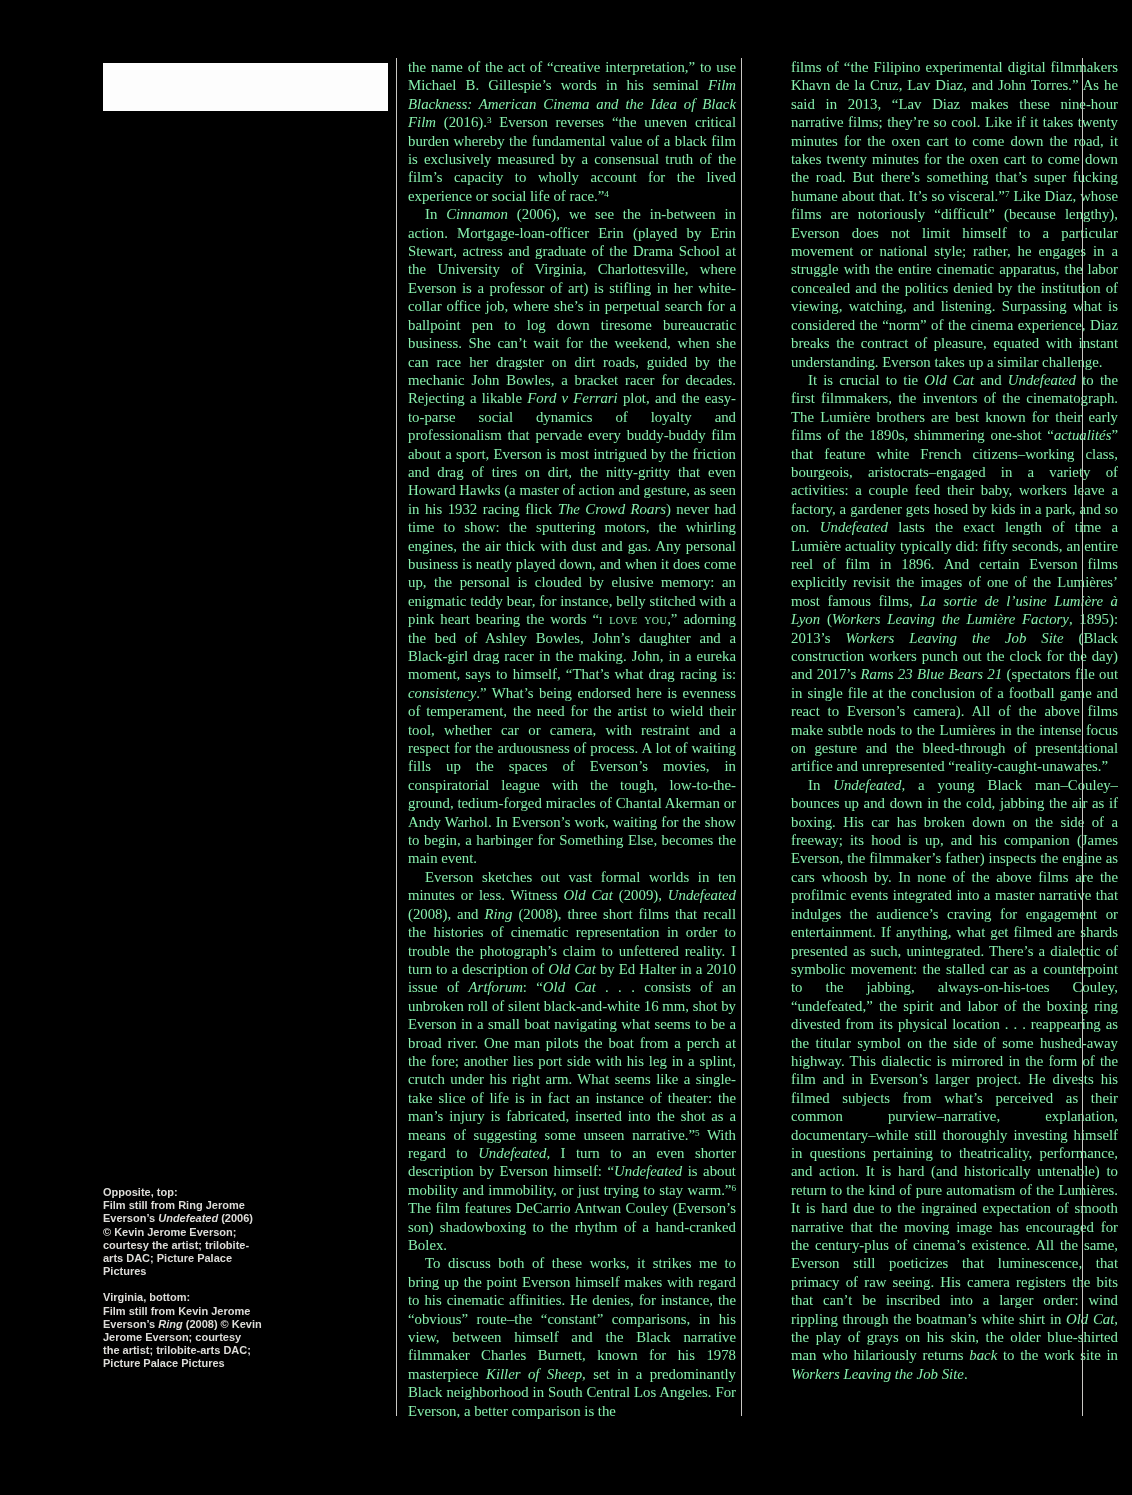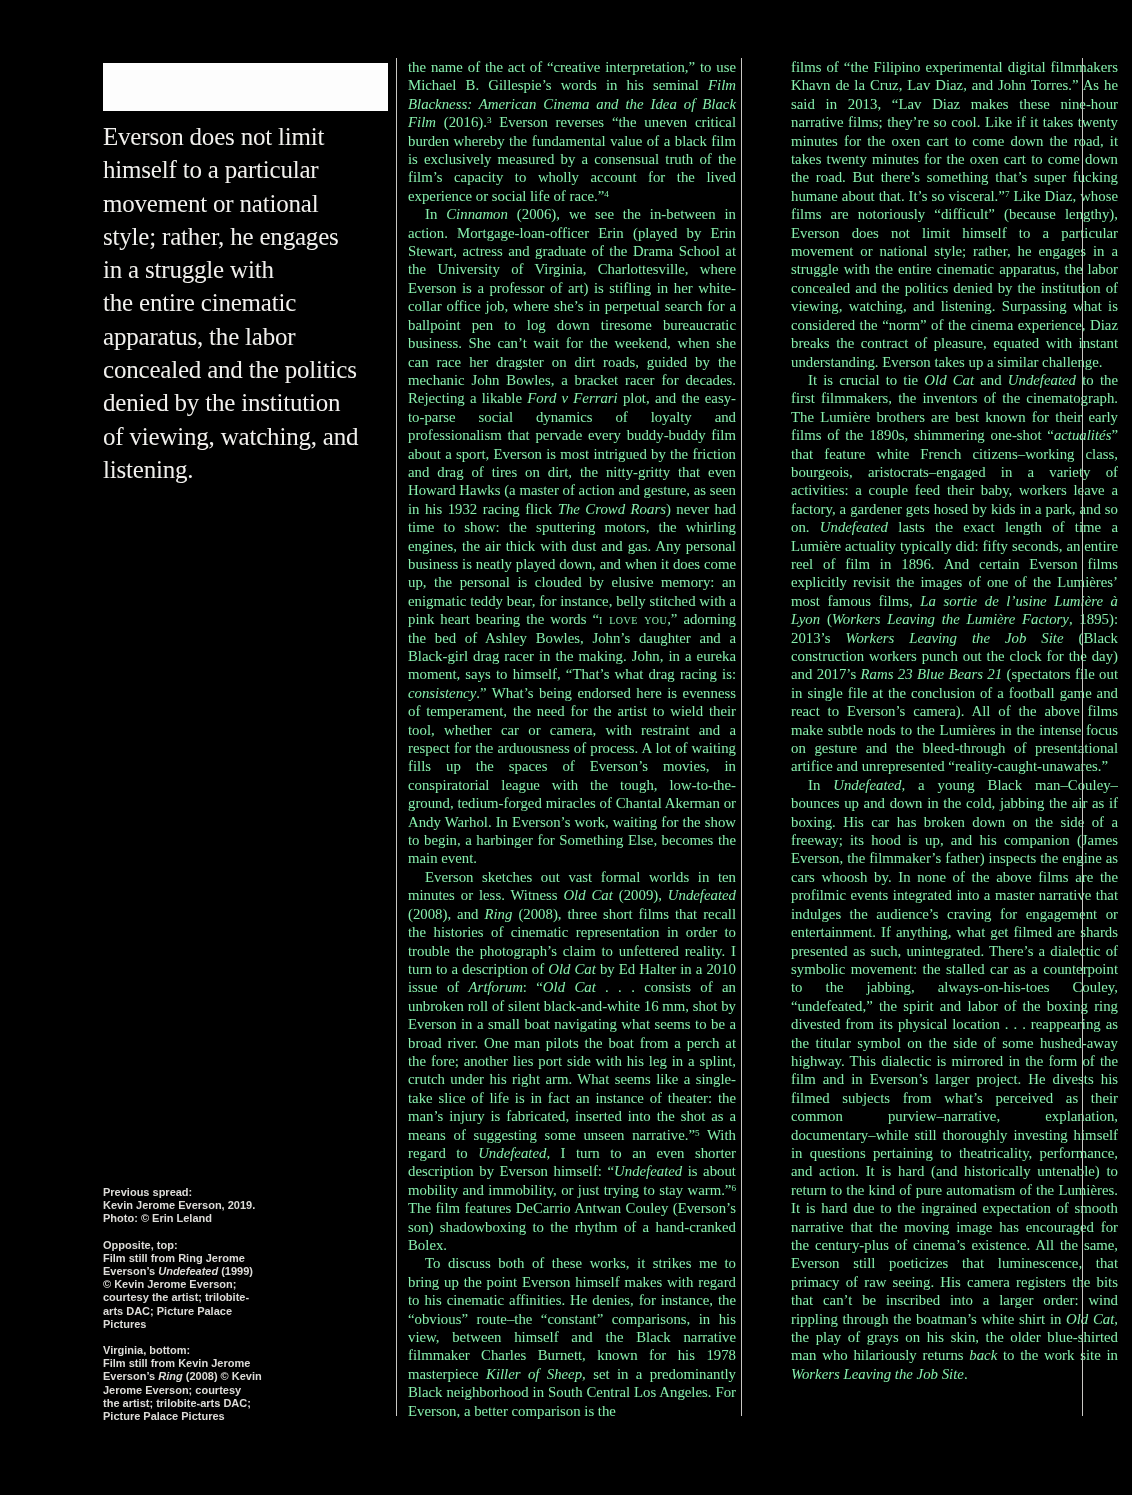--- a/index.html
+++ b/index.html
@@ -72,39 +72,25 @@
   .vrule-mid   { left: 741px; }
   .vrule-right { left: 1082px; }
 </style>
 </head>
 <body>
 
 <div class="page">
 
   <div class="masked-box"></div>
 
-  <div class="pull-quote">Everson does not limit
-himself to a particular
-movement or national
-style; rather, he engages
-in a struggle with
-the entire cinematic
-apparatus, the labor
-concealed and the politics
-denied by the institution
-of viewing, watching, and
-listening.</div>
 
   <div class="credits">
-      <p class="credit-block"><span>Previous spread:
-Kevin Jerome Everson, 2019.
-Photo: © Erin Leland</span></p>
       <p class="credit-block"><span>Opposite, top:
 Film still from Ring Jerome
-Everson’s </span><em>Undefeated</em><span> (1999)
+Everson’s </span><em>Undefeated</em><span> (2006)
 © Kevin Jerome Everson;
 courtesy the artist; trilobite-
 arts DAC; Picture Palace
 Pictures</span></p>
       <p class="credit-block"><span>Virginia, bottom:
 Film still from Kevin Jerome
 Everson’s </span><em>Ring</em><span> (2008) © Kevin
 Jerome Everson; courtesy
 the artist; trilobite-arts DAC;
 Picture Palace Pictures</span></p>

